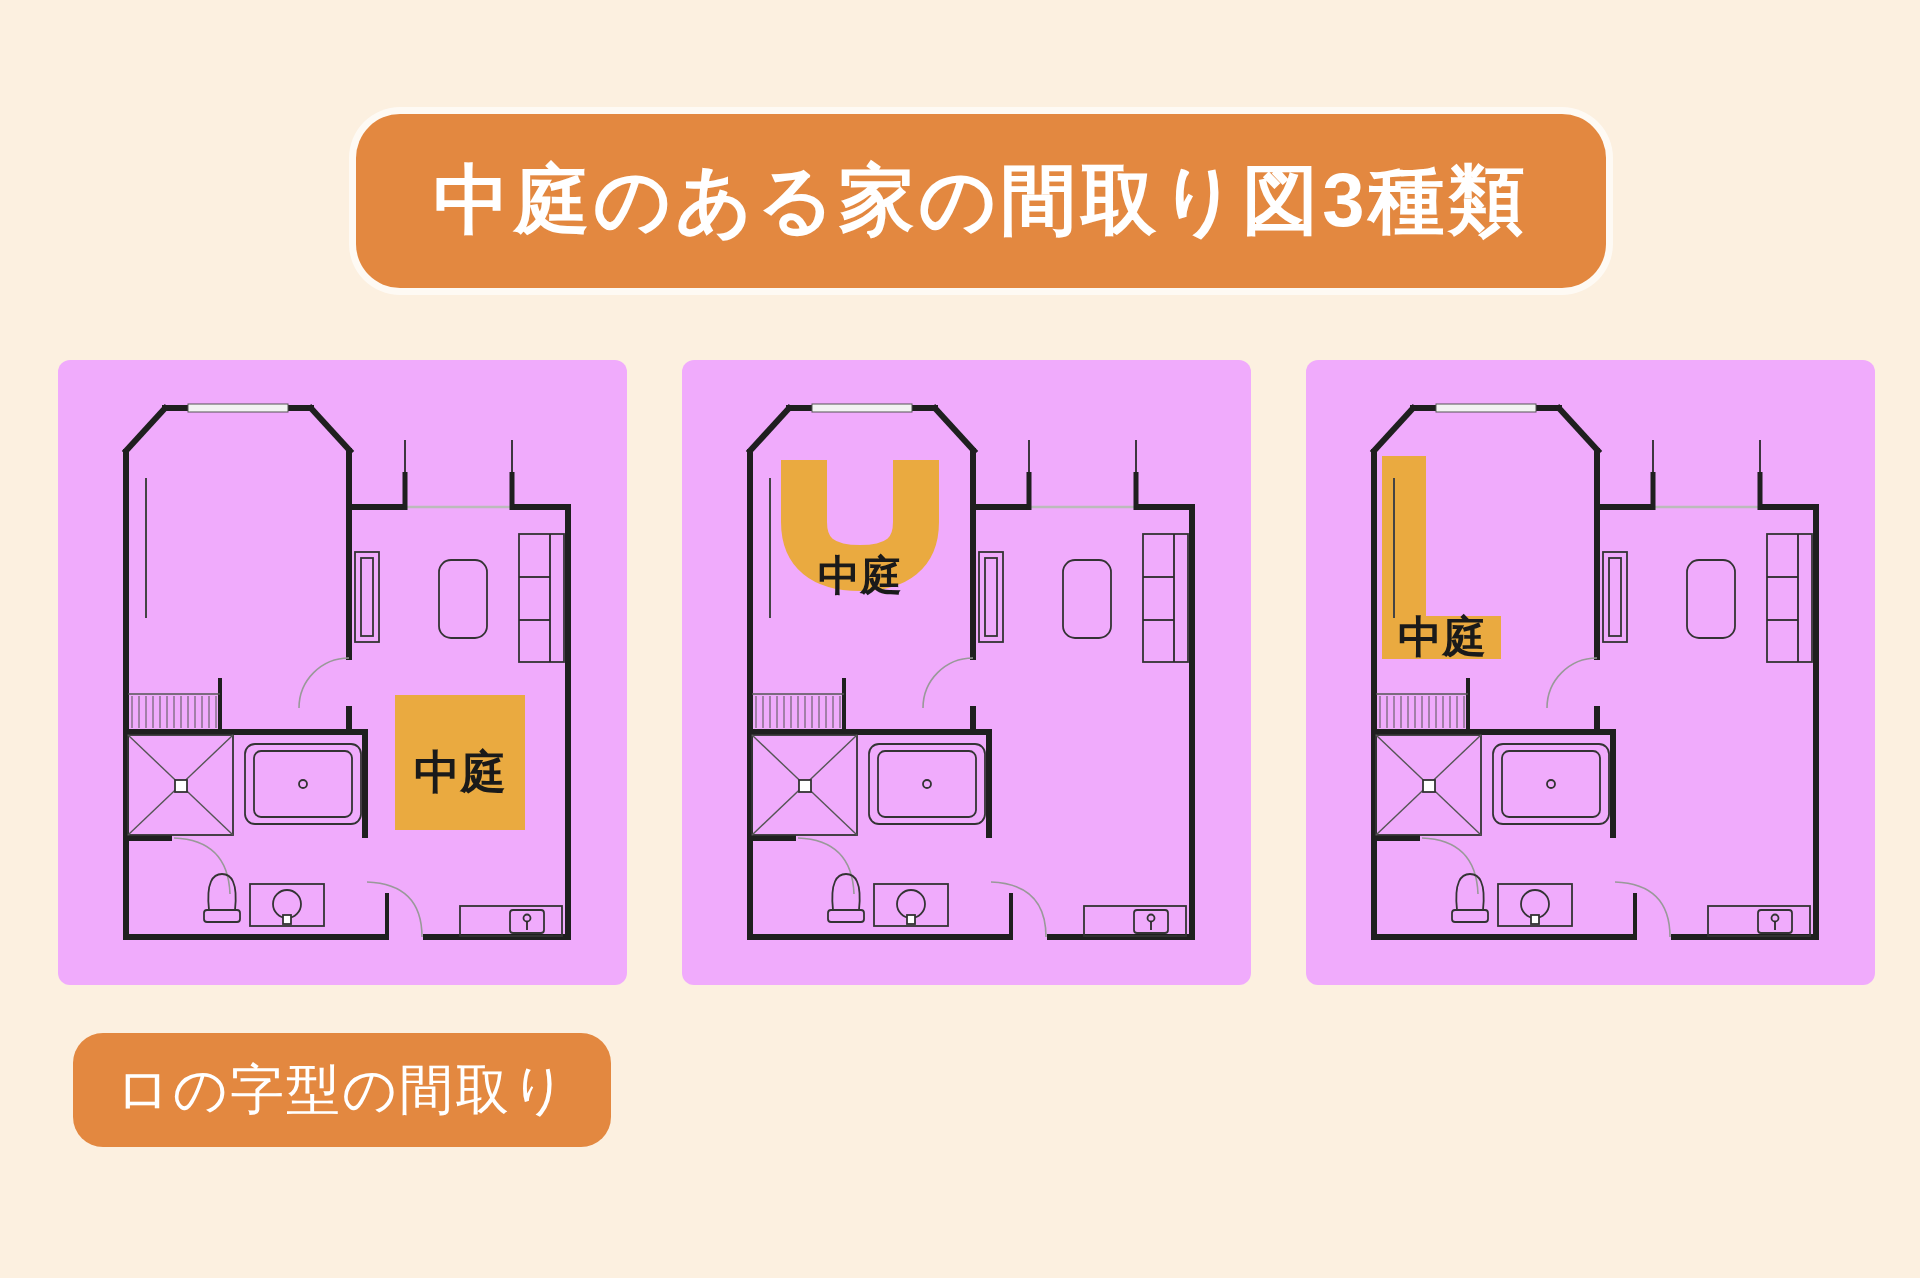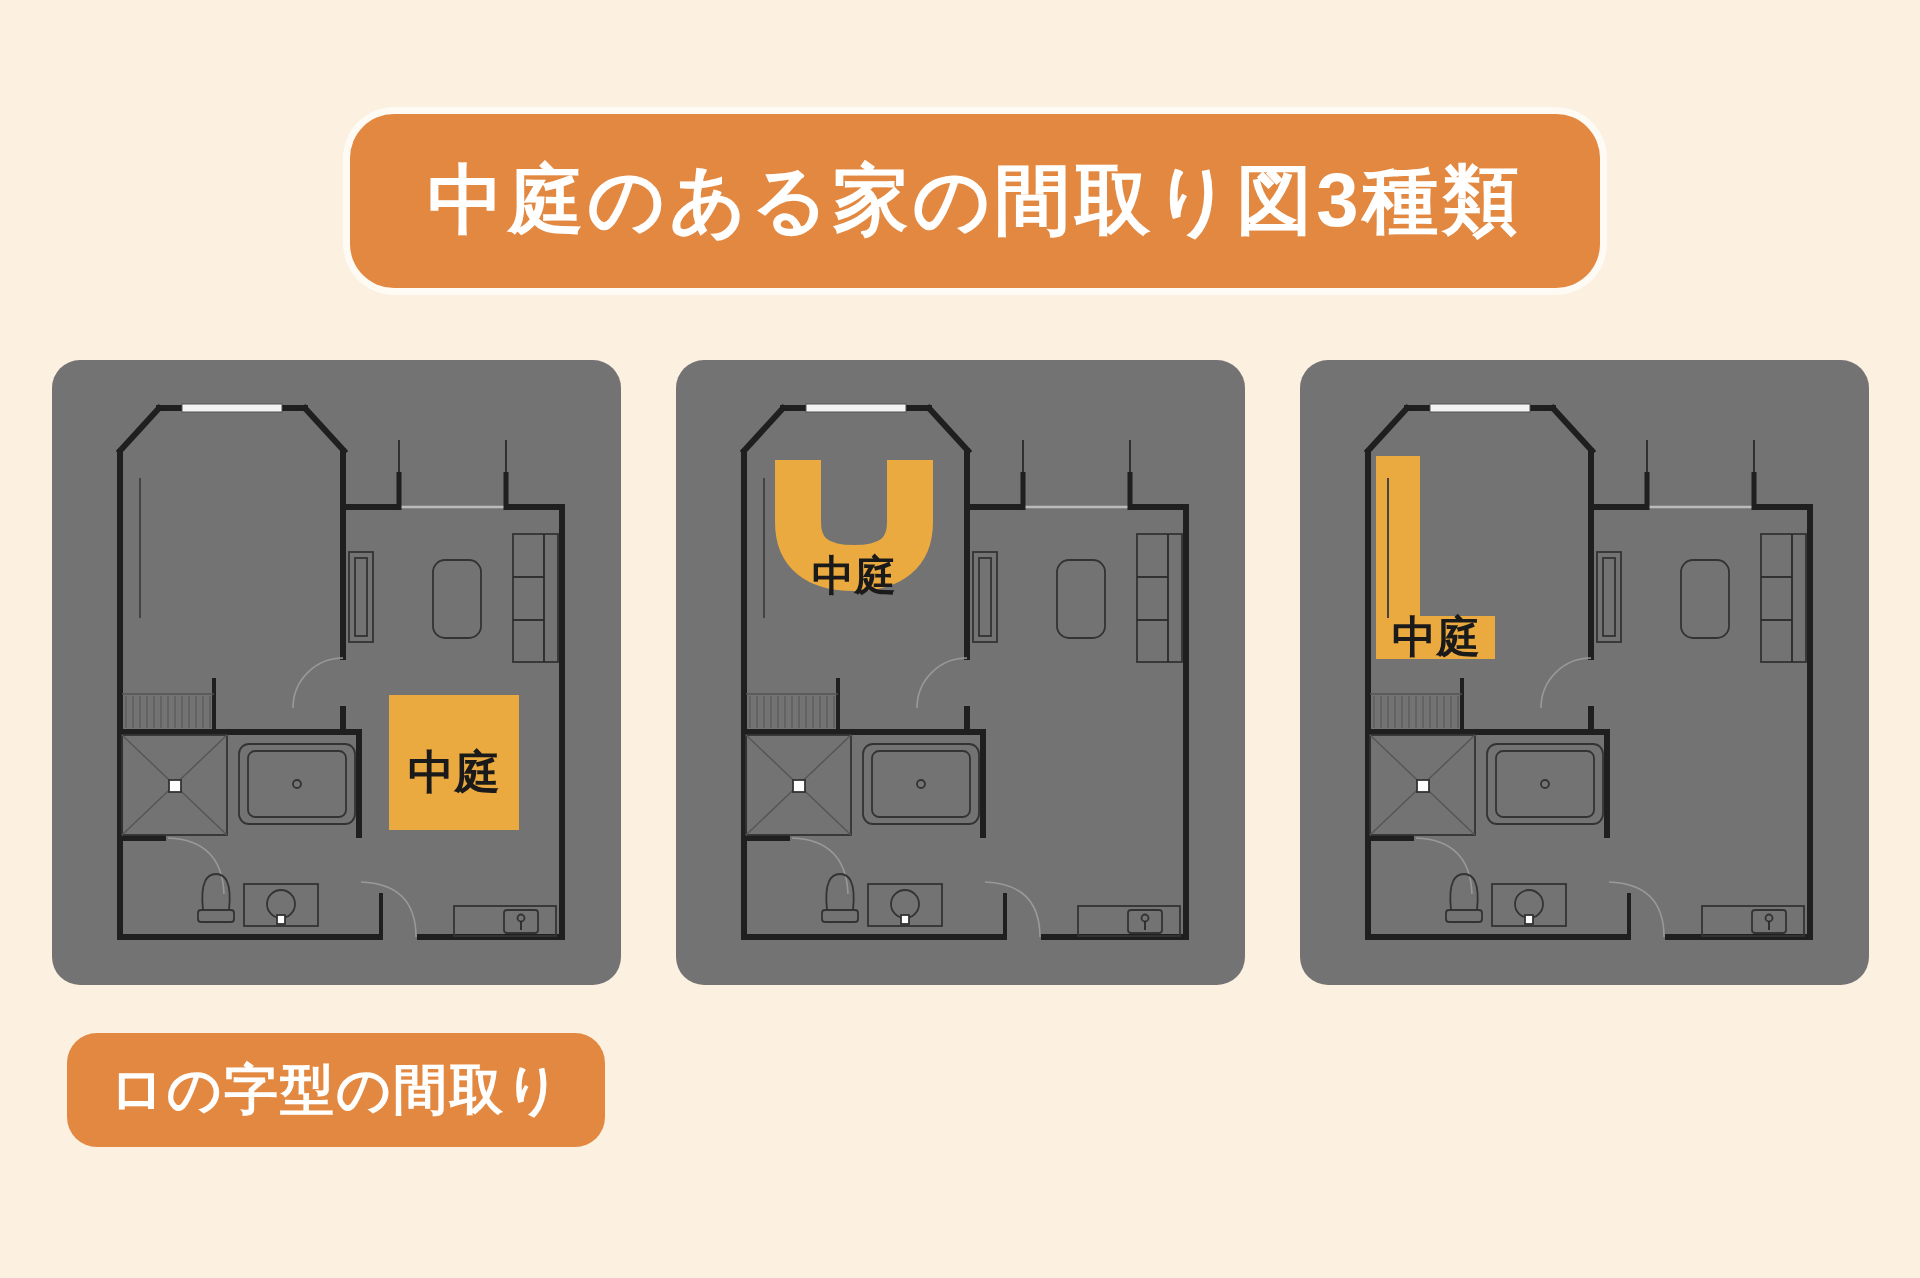--- a/index.html
+++ b/index.html
@@ -1,48 +1,48 @@
 <!DOCTYPE html>
 <html><head>
 <meta charset="utf-8">
 <style>
   html,body{margin:0;padding:0;}
   body{
     width:1920px;height:1278px;overflow:hidden;position:relative;
     background:var(--bg,#FCF0E0);
     font-family:"Liberation Sans","DejaVu Sans",sans-serif;
   }
-  .canvas{width:1572px;height:1278px;position:relative;}
+  .canvas{width:1572px;height:1278px;position:relative;margin-left:6px;}
   .banner{
     position:absolute;left:350px;top:114px;width:1250px;height:174px;
     background:var(--accent,#E38840);
     border-radius:44px;
     box-shadow:0 0 0 7px rgba(255,255,255,.65);
     display:flex;align-items:center;justify-content:center;
   }
   .banner span{
     color:#ffffff;font-size:76px;font-weight:bold;letter-spacing:4px;
     white-space:nowrap;
   }
   .row{
     position:absolute;left:0;top:360px;width:1920px;
     display:flex;justify-content:center;gap:55px;
   }
   .col{width:569px;display:flex;flex-direction:column;align-items:center;}
   .card{
-    width:569px;height:625px;background:#737373;border-radius:28px;
+    width:569px;height:625px;background:#f0abfc;border-radius:12px;
     overflow:hidden;
   }
   .card svg{display:block;width:569px;height:625px;}
   .pill{
     margin-top:48px;height:114px;border-radius:30px;
     background:var(--accent,#E38840);
     display:flex;align-items:center;justify-content:center;
     padding:0 42px;
-    color:#ffffff;font-size:54px;font-weight:bold;letter-spacing:2px;
+    color:#ffffff;font-size:54px;font-weight:normal;letter-spacing:2px;
     white-space:nowrap;
   }
 </style>
 </head>
 <body style="--bg: #FCF0E0; --accent: #E38840;">
 
 <div class="canvas">
 
   <div class="banner">
     <span>中庭のある家の間取り図3種類</span>

